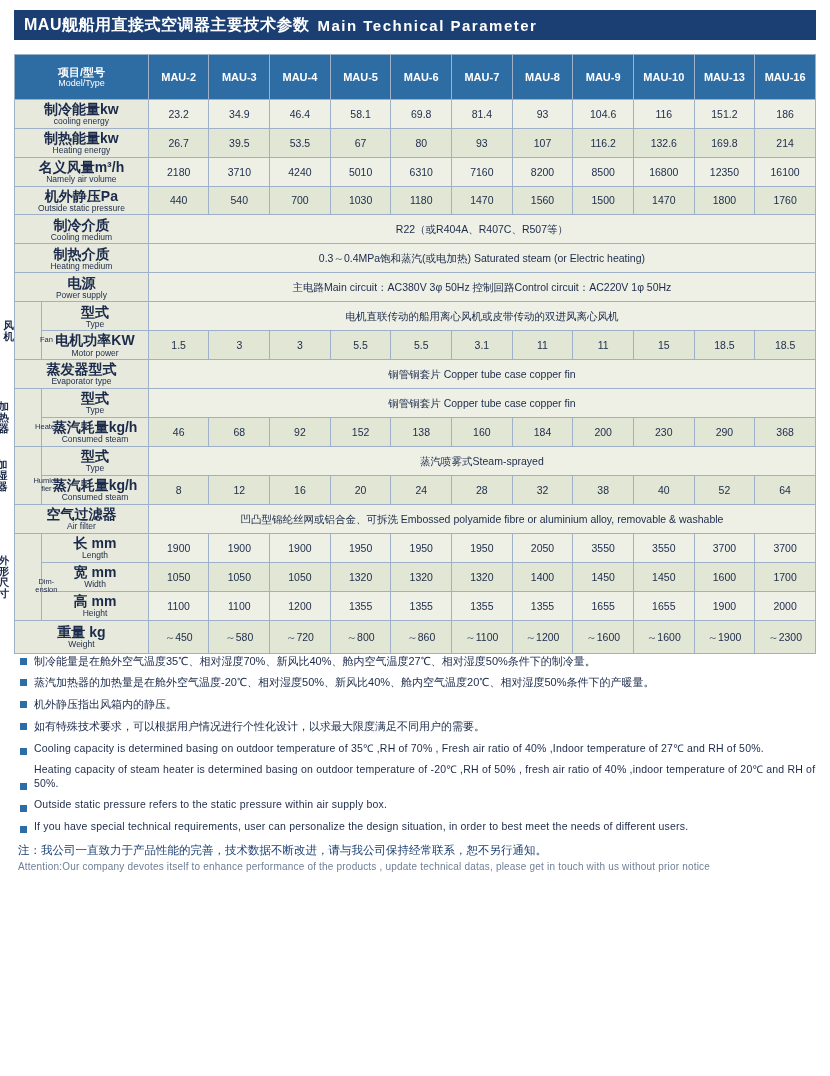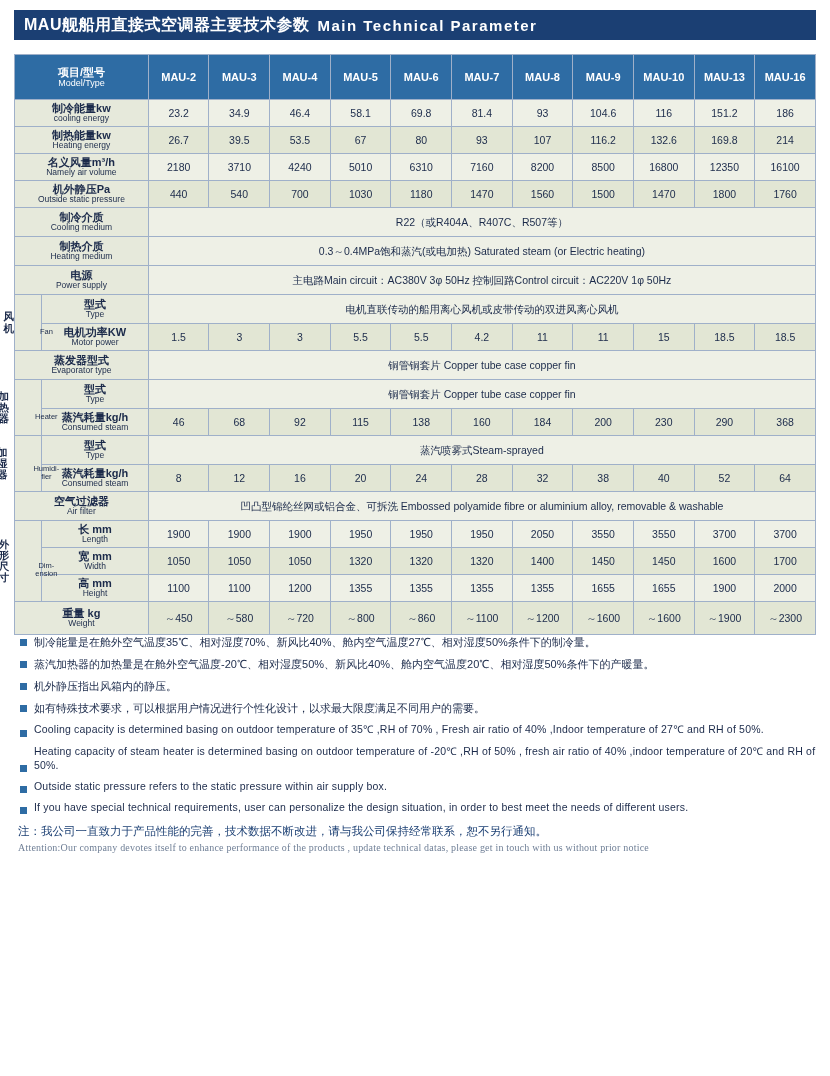--- a/index.html
+++ b/index.html
@@ -61,21 +61,21 @@
     font-size: 11px;
     height: 42px;
   }
   .hdr-cell .cn { display:block; font-size: 11px; }
   .hdr-cell .en { display:block; font-size: 9px; font-weight: normal; }
   .rowlabel {
     background: #e6e9db !important;
     font-weight: bold;
     font-size: 10.5px;
   }
-  .rowlabel .cn { display:block; font-size: 11px; }
+  .rowlabel .cn { display:block; font-size: 14px; }
   .rowlabel .en { display:block; font-size: 8.5px; font-weight: normal; }
   td.alt { background: #e2e6d4 !important; }
   td.val { font-size: 10.5px; height: 24px; }
   td.wide { font-size: 10.5px; height: 26px; }
   .vert-wrap {
     display:flex; align-items:center; justify-content:center;
     height: 100%;
     flex-direction: row;
   }
   .side-cn { font-size: 10.5px; font-weight:bold; line-height:1.05;}
@@ -100,21 +100,20 @@
     background: #2e6ca4;
     margin: 4px 7px 0 2px;
     flex: 0 0 auto;
   }
   .note.en-note { font-size: 10.5px; letter-spacing: .2px; align-items: flex-end; }
 
   .footer {
     margin-top: 10px;
     padding-left: 4px;
     color: #1b3f73;
-    font-family: Liberation Serif, serif;
   }
   .footer .cn-line { font-size: 11.5px; margin-bottom: 3px; }
   .footer .en-line { font-size: 10px; color: #6f7f96; letter-spacing: .2px; }
 </style>
 </head>
 <body>
 
 <div class="page">
 
   <div class="title-bar">
@@ -270,21 +269,21 @@
     <tr>
       <td class="rowlabel">
         <span class="cn">电机功率KW</span>
         <span class="en">Motor power</span>
       </td>
       <td class="val alt">1.5</td>
       <td class="val alt">3</td>
       <td class="val alt">3</td>
       <td class="val alt">5.5</td>
       <td class="val alt">5.5</td>
-      <td class="val alt">4.2</td>
+      <td class="val alt">3.1</td>
       <td class="val alt">11</td>
       <td class="val alt">11</td>
       <td class="val alt">15</td>
       <td class="val alt">18.5</td>
       <td class="val alt">18.5</td>
     </tr>
 
     <tr>
       <td class="rowlabel" colspan="2">
         <span class="cn">蒸发器型式</span>
@@ -307,21 +306,21 @@
       <td class="wide" colspan="11">铜管铜套片  Copper tube case copper fin</td>
     </tr>
     <tr>
       <td class="rowlabel">
         <span class="cn">蒸汽耗量kg/h</span>
         <span class="en">Consumed steam</span>
       </td>
       <td class="val alt">46</td>
       <td class="val alt">68</td>
       <td class="val alt">92</td>
-      <td class="val alt">115</td>
+      <td class="val alt">152</td>
       <td class="val alt">138</td>
       <td class="val alt">160</td>
       <td class="val alt">184</td>
       <td class="val alt">200</td>
       <td class="val alt">230</td>
       <td class="val alt">290</td>
       <td class="val alt">368</td>
     </tr>
 
     <tr>

